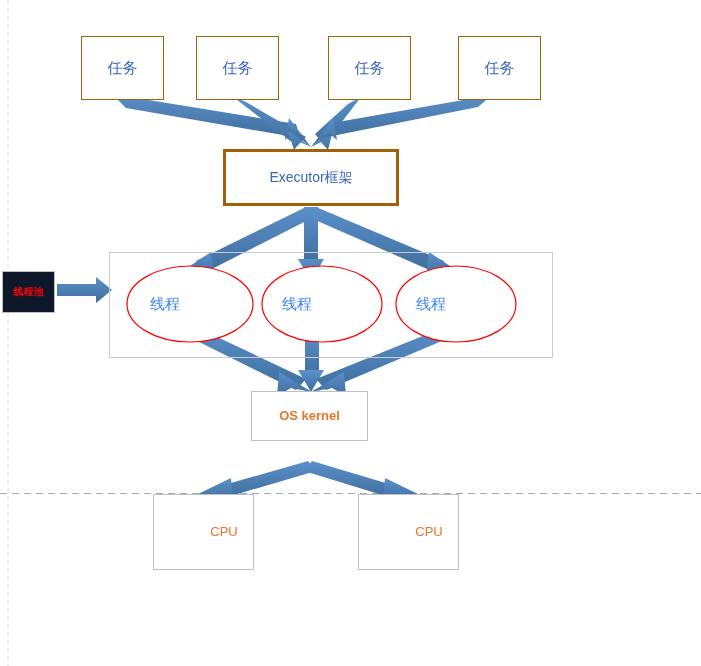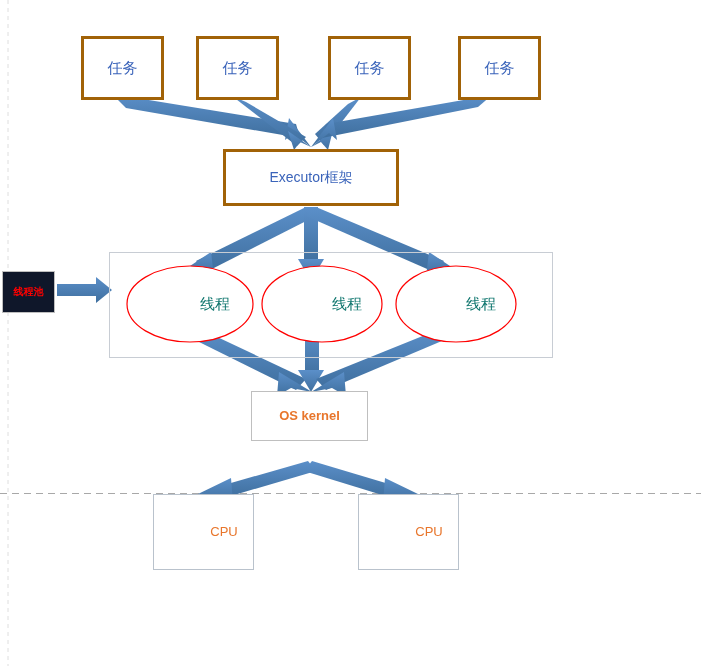--- a/index.html
+++ b/index.html
@@ -28,21 +28,21 @@
   .node {
     position: absolute;
     box-sizing: border-box;
     display: flex;
     align-items: center;
     justify-content: center;
     text-align: center;
     line-height: 1.2;
   }
   .task-box {
-    border: 3px solid #a16207;
+    border: 1px solid #a16207;
     background: #ffffff;
     color: #3b64ba;
     font-size: 15px;
   }
   .executor-box {
     border: 3px solid #a16207;
     background: #ffffff;
     color: #3b64ba;
     font-size: 14px;
   }
@@ -66,25 +66,25 @@
   }
   .cpu-box {
     border: 1px solid #b9c2cc;
     background: #ffffff;
     color: #e8762c;
     font-size: 13px;
     padding-left: 41px;
   }
   .thread-label {
     position: absolute;
-    color: #0f766e;
+    color: #3b82f6;
     font-size: 15px;
     display: flex;
     align-items: center;
-    justify-content: flex-end;
+    justify-content: flex-start;
     pointer-events: none;
   }
 </style>
 </head>
 <body>
 
 <div id="canvas">
 
   <svg class="layer" viewBox="0 0 701 666" xmlns="http://www.w3.org/2000/svg">
     <defs>

